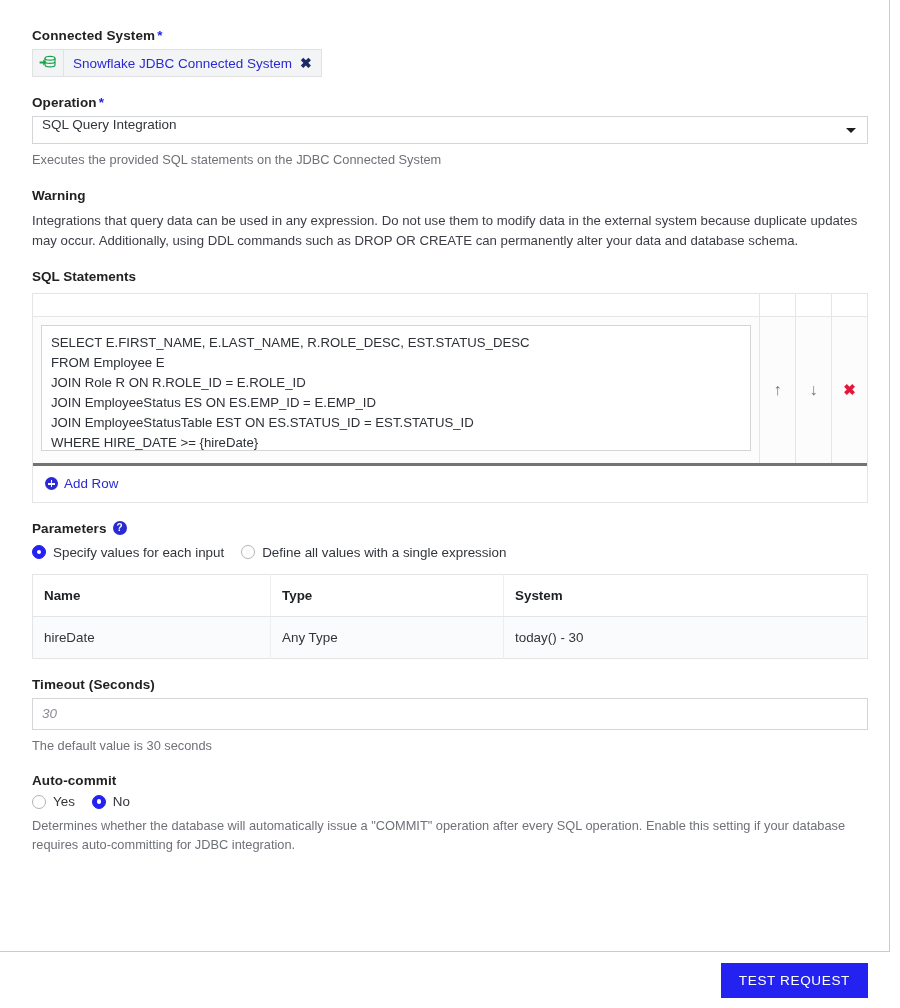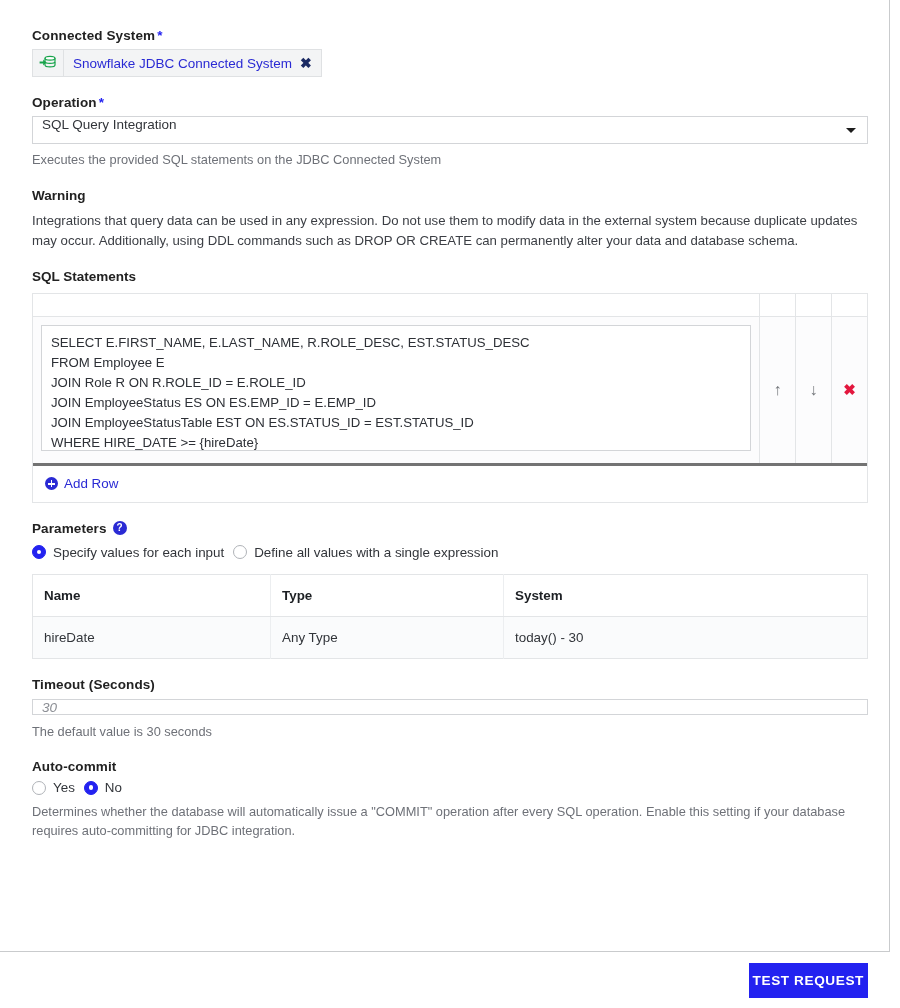--- a/index.html
+++ b/index.html
@@ -230,20 +230,21 @@
     font-weight: bold;
     display: inline-flex;
     align-items: center;
     justify-content: center;
     cursor: pointer;
     line-height: 1;
   }
   .radio-row {
     display: flex;
     align-items: center;
+    gap: 8px;
     margin-bottom: 14px;
   }
   .radio-opt {
     display: inline-flex;
     align-items: center;
     gap: 7px;
     font-size: 13.4px;
     color: #32353a;
     cursor: pointer;
     margin-right: 9px;
@@ -297,21 +298,21 @@
     border-right: 1px solid #eceef0;
   }
   table.ptable td:last-child { border-right: none; }
   td.val-link { color: #2a2ad4; cursor: pointer; }
   .col-name { width: 215px; }
   .col-type { width: 210px; }
 
   
   .text-input {
     width: 100%;
-    height: 16px;
+    height: 32px;
     box-sizing: border-box;
     border: 1px solid #d3d5d8;
     background: #fff;
     font-family: "Liberation Sans", sans-serif;
     font-size: 13.5px;
     color: #32353a;
     padding: 0 9px;
     outline: none;
   }
   .text-input::placeholder {
@@ -340,23 +341,23 @@
     align-items: center;
     justify-content: flex-end;
     padding-right: 22px;
   }
   .btn-primary {
     background: #2322f0;
     color: #fff;
     border: none;
     font-family: "Liberation Sans", sans-serif;
     font-size: 13.6px;
-    font-weight: bold;
+    font-weight: normal;
     letter-spacing: 0.6px;
-    padding: 10px 4px;
+    padding: 10px 18px;
     cursor: pointer;
   }
   .mt18 { margin-top: 18px; }
 </style>
 </head>
 <body>
 
 <div class="page">
   <div class="content">
 

